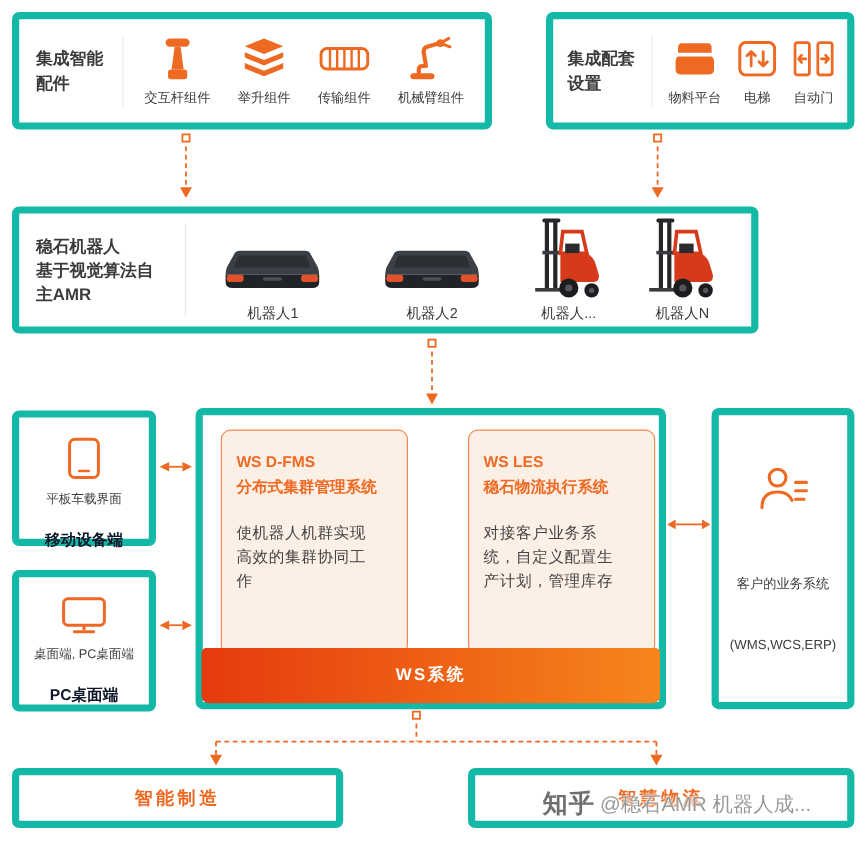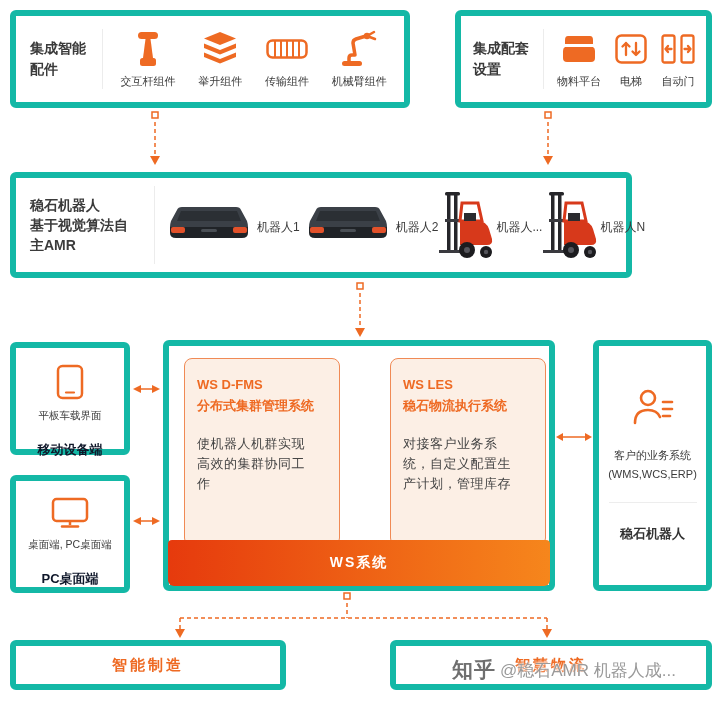--- a/index.html
+++ b/index.html
@@ -20,21 +20,21 @@
   .acc-items { flex:1; display:flex; justify-content:space-around; }
   .acc-item { display:flex; flex-direction:column; align-items:center; }
   .icon-slot { height:38px; display:flex; align-items:center; justify-content:center; }
   .acc-label { font-size:11px; color:#3B3B3B; margin-top:6px; white-space:nowrap; }
 
   
   .amr-panel { left:10px; top:172px; width:622px; height:106px; display:flex; align-items:center; padding:0 10px 0 14px; }
   .amr-title { width:116px; font-size:14px; font-weight:bold; line-height:20px; flex:none; }
   .amr-panel .vdiv { height:78px; }
   .robots { flex:1; display:flex; justify-content:space-around; align-items:flex-end; }
-  .robot { display:flex; flex-direction:row; align-items:center; justify-content:flex-end; height:90px; }
+  .robot { display:flex; flex-direction:column; align-items:center; justify-content:flex-end; height:90px; }
   .robot-label { font-size:12px; color:#3B3B3B; margin-top:4px; white-space:nowrap; }
 
   
   .client-panel { display:flex; flex-direction:column; align-items:center; padding-top:16px; }
   .mobile-panel { left:10px; top:342px; width:120px; height:113px; }
   .pc-panel { left:10px; top:475px; width:120px; height:118px; }
   .client-sub { font-size:10.5px; color:#3B3B3B; margin-top:9px; white-space:nowrap; }
   .hdiv { width:88px; height:1px; background:#EDEDED; margin:9px 0; }
   .client-title { font-size:13px; font-weight:bold; color:#0f172a; }
 
@@ -45,21 +45,21 @@
   .inner1 { left:15px; }
   .inner2 { left:221px; }
   .inner-title { font-size:13px; font-weight:bold; color:#EE6A23; line-height:21px; }
   .inner-desc { margin-top:18px; font-size:13px; color:#454545; line-height:20px; width:118px; letter-spacing:0.5px; }
   .ws-bar { position:absolute; left:-1px; right:-1px; bottom:-1px; height:46px;
             background:linear-gradient(90deg,#E63A0D,#F6861C); border-radius:4px 4px 6px 6px;
             display:flex; align-items:center; justify-content:center;
             color:#fff; font-size:14px; font-weight:bold; letter-spacing:2px; }
 
   
-  .customer-panel { left:593px; top:340px; width:119px; height:251px; display:flex; flex-direction:column; align-items:center; padding-top:42px; }
+  .customer-panel { left:593px; top:340px; width:119px; height:251px; display:flex; flex-direction:column; align-items:center; padding-top:42px;gap:32px; }
   .cust-line { font-size:11px; color:#3B3B3B; line-height:19px; white-space:nowrap; }
   .customer-panel .person-wrap { margin-bottom:20px; }
   .customer-panel .hdiv { margin:18px 0 22px; }
   .cust-title { font-size:13px; font-weight:bold; color:#333; }
 
   
   .bottom-box { position:absolute; top:640px; height:50px; display:flex; align-items:center; justify-content:center;
                 font-size:15px; font-weight:bold; color:#EE6A23; letter-spacing:3px; }
   .bottom-left-box { left:10px; width:276px; }
   .bottom-right-box { left:390px; width:322px; }

